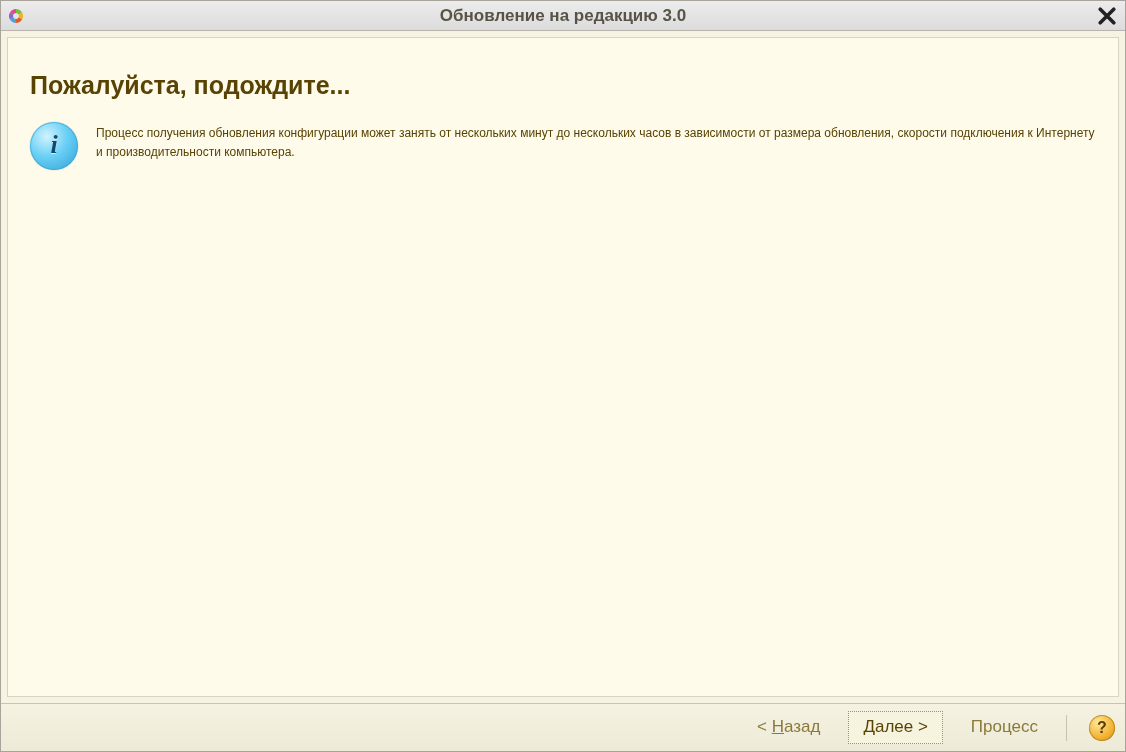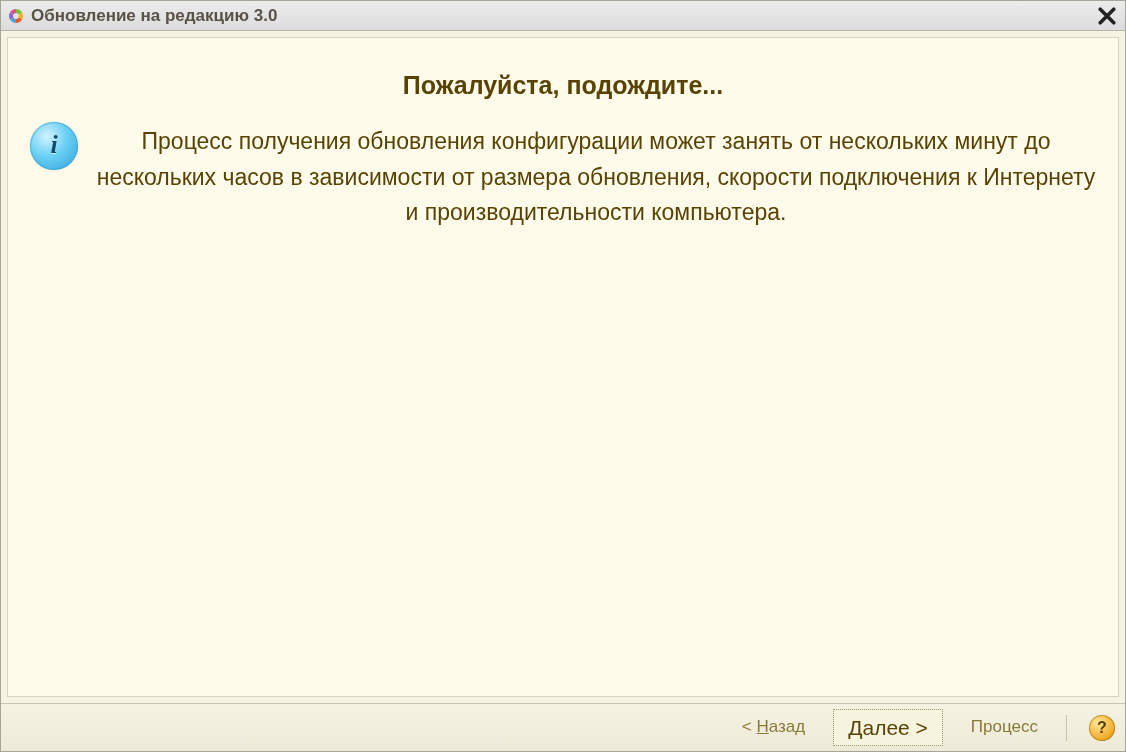--- a/index.html
+++ b/index.html
@@ -25,20 +25,21 @@
   }
   .titlebar {
     height: 30px;
     flex: 0 0 30px;
     background: linear-gradient(to bottom, #ececec 0%, #dcdcdc 100%);
     border-bottom: 1px solid #b8b4aa;
     display: flex;
     align-items: center;
     padding: 0 6px 0 6px;
     box-sizing: border-box;
+    text-align: center;
   }
   .titlebar .app-icon {
     width: 18px;
     height: 18px;
     flex: 0 0 18px;
     margin-right: 6px;
     position: relative;
   }
   .titlebar .app-icon svg { display: block; }
   .titlebar .title-text {
@@ -62,21 +63,20 @@
     color: #222;
   }
   .titlebar .close-btn svg { display: block; }
 
   .content-outer {
     flex: 1 1 auto;
     padding: 6px;
     box-sizing: border-box;
     background: #f6f3e2;
     display: flex;
-    text-align: center;
   }
   .content {
     flex: 1 1 auto;
     background: #fefbea;
     border: 1px solid #d9d4c2;
     box-sizing: border-box;
     padding: 22px 22px 10px 22px;
     display: flex;
     flex-direction: column;
   }
@@ -114,21 +114,21 @@
     transform: translate(-50%, -52%);
     font-family: Georgia, "Times New Roman", serif;
     font-weight: bold;
     font-style: italic;
     font-size: 26px;
     color: #0d4c6d;
     text-shadow: 0 1px 0 rgba(255,255,255,.6);
   }
   .info-text {
     flex: 1 1 auto;
-    font-size: 23px;
+    font-size: 12px;
     line-height: 1.55;
     color: #594304;
     padding-top: 2px;
   }
   .status-text {
     margin-top: 96px;
     font-size: 17px;
     color: #594304;
     line-height: 1.4;
   }
@@ -150,21 +150,21 @@
     font-size: 17px;
     color: #8a7a3a;
     cursor: pointer;
     padding: 4px 6px;
     line-height: 1.1;
   }
   .footer .link-btn .ul {
     text-decoration: underline;
   }
   .footer .btn {
-    font-size: 21px;
+    font-size: 17px;
     color: #594304;
     padding: 6px 14px;
     border: 1px dotted #9b926f;
     background: #f6f3df;
     cursor: pointer;
     line-height: 1.1;
   }
   .footer .btn .ul {
     text-decoration: underline;
   }

